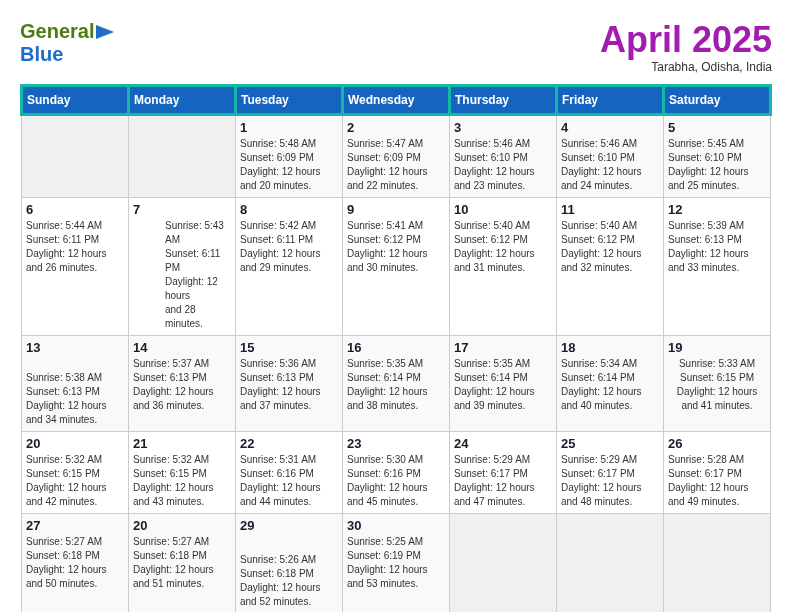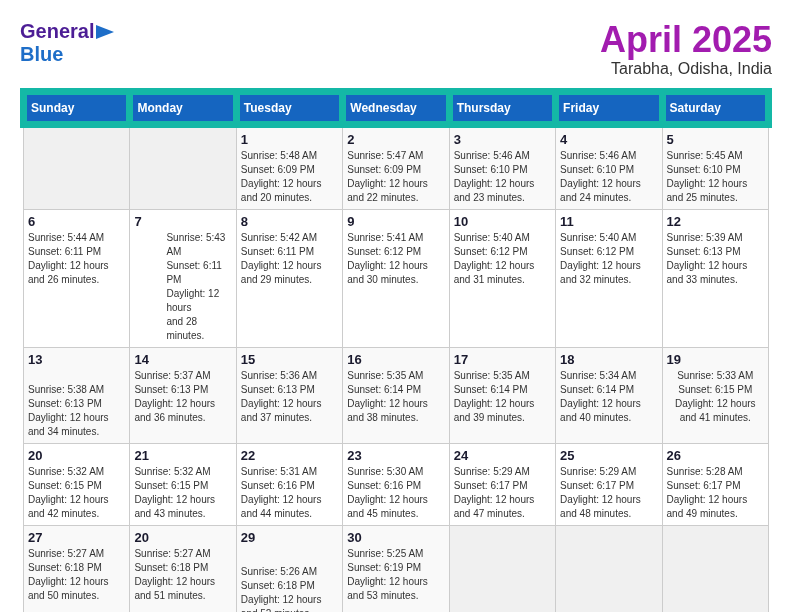--- a/index.html
+++ b/index.html
@@ -24,36 +24,36 @@
     .title-area {
       text-align: right;
     }
     .month-title {
       font-size: 36px;
       font-weight: bold;
       color: #a21caf;
       line-height: 1.1;
     }
     .subtitle {
-      font-size: 16px;
+      font-size: 12px;
       color: #333;
     }
     .calendar {
       width: 100%;
       border-collapse: collapse;
       font-size: 11px;
     }
     .calendar thead th {
       background-color: #1565c0;
       color: #fff;
       padding: 6px 4px;
       text-align: left;
       font-size: 12px;
       font-weight: bold;
-      border: 7px solid #14b8a6;
+      border: 3px solid #14b8a6;
     }
     .calendar tbody td {
       border: 1px solid #ccc;
       vertical-align: top;
       padding: 4px;
       width: calc(100%/7);
       min-height: 80px;
       background: #fff;
     }
     .calendar tbody tr:nth-child(odd) td {
@@ -73,21 +73,21 @@
       font-size: 10px;
       line-height: 1.4;
     }
     .empty-cell {
       background: #f0f0f0 !important;
     }
     .logo-row {
       display: flex;
       align-items: center;
     }
-    .logo-text-general { color: #4c1d95; font-weight: bold; font-size: 20px; }
+    .logo-text-general { color: #4d7c0f; font-weight: bold; font-size: 20px; }
     .logo-text-blue { color: #1e6ec8; font-weight: bold; font-size: 20px; }
   </style>
 </head>
 <body>
 
 <div class="header-area">
   <div class="logo">
     <div class="logo-row">
       <span class="logo-text-general">General</span>
       <svg width="18" height="14" viewBox="0 0 18 14" style="margin-left:2px;vertical-align:middle;">

